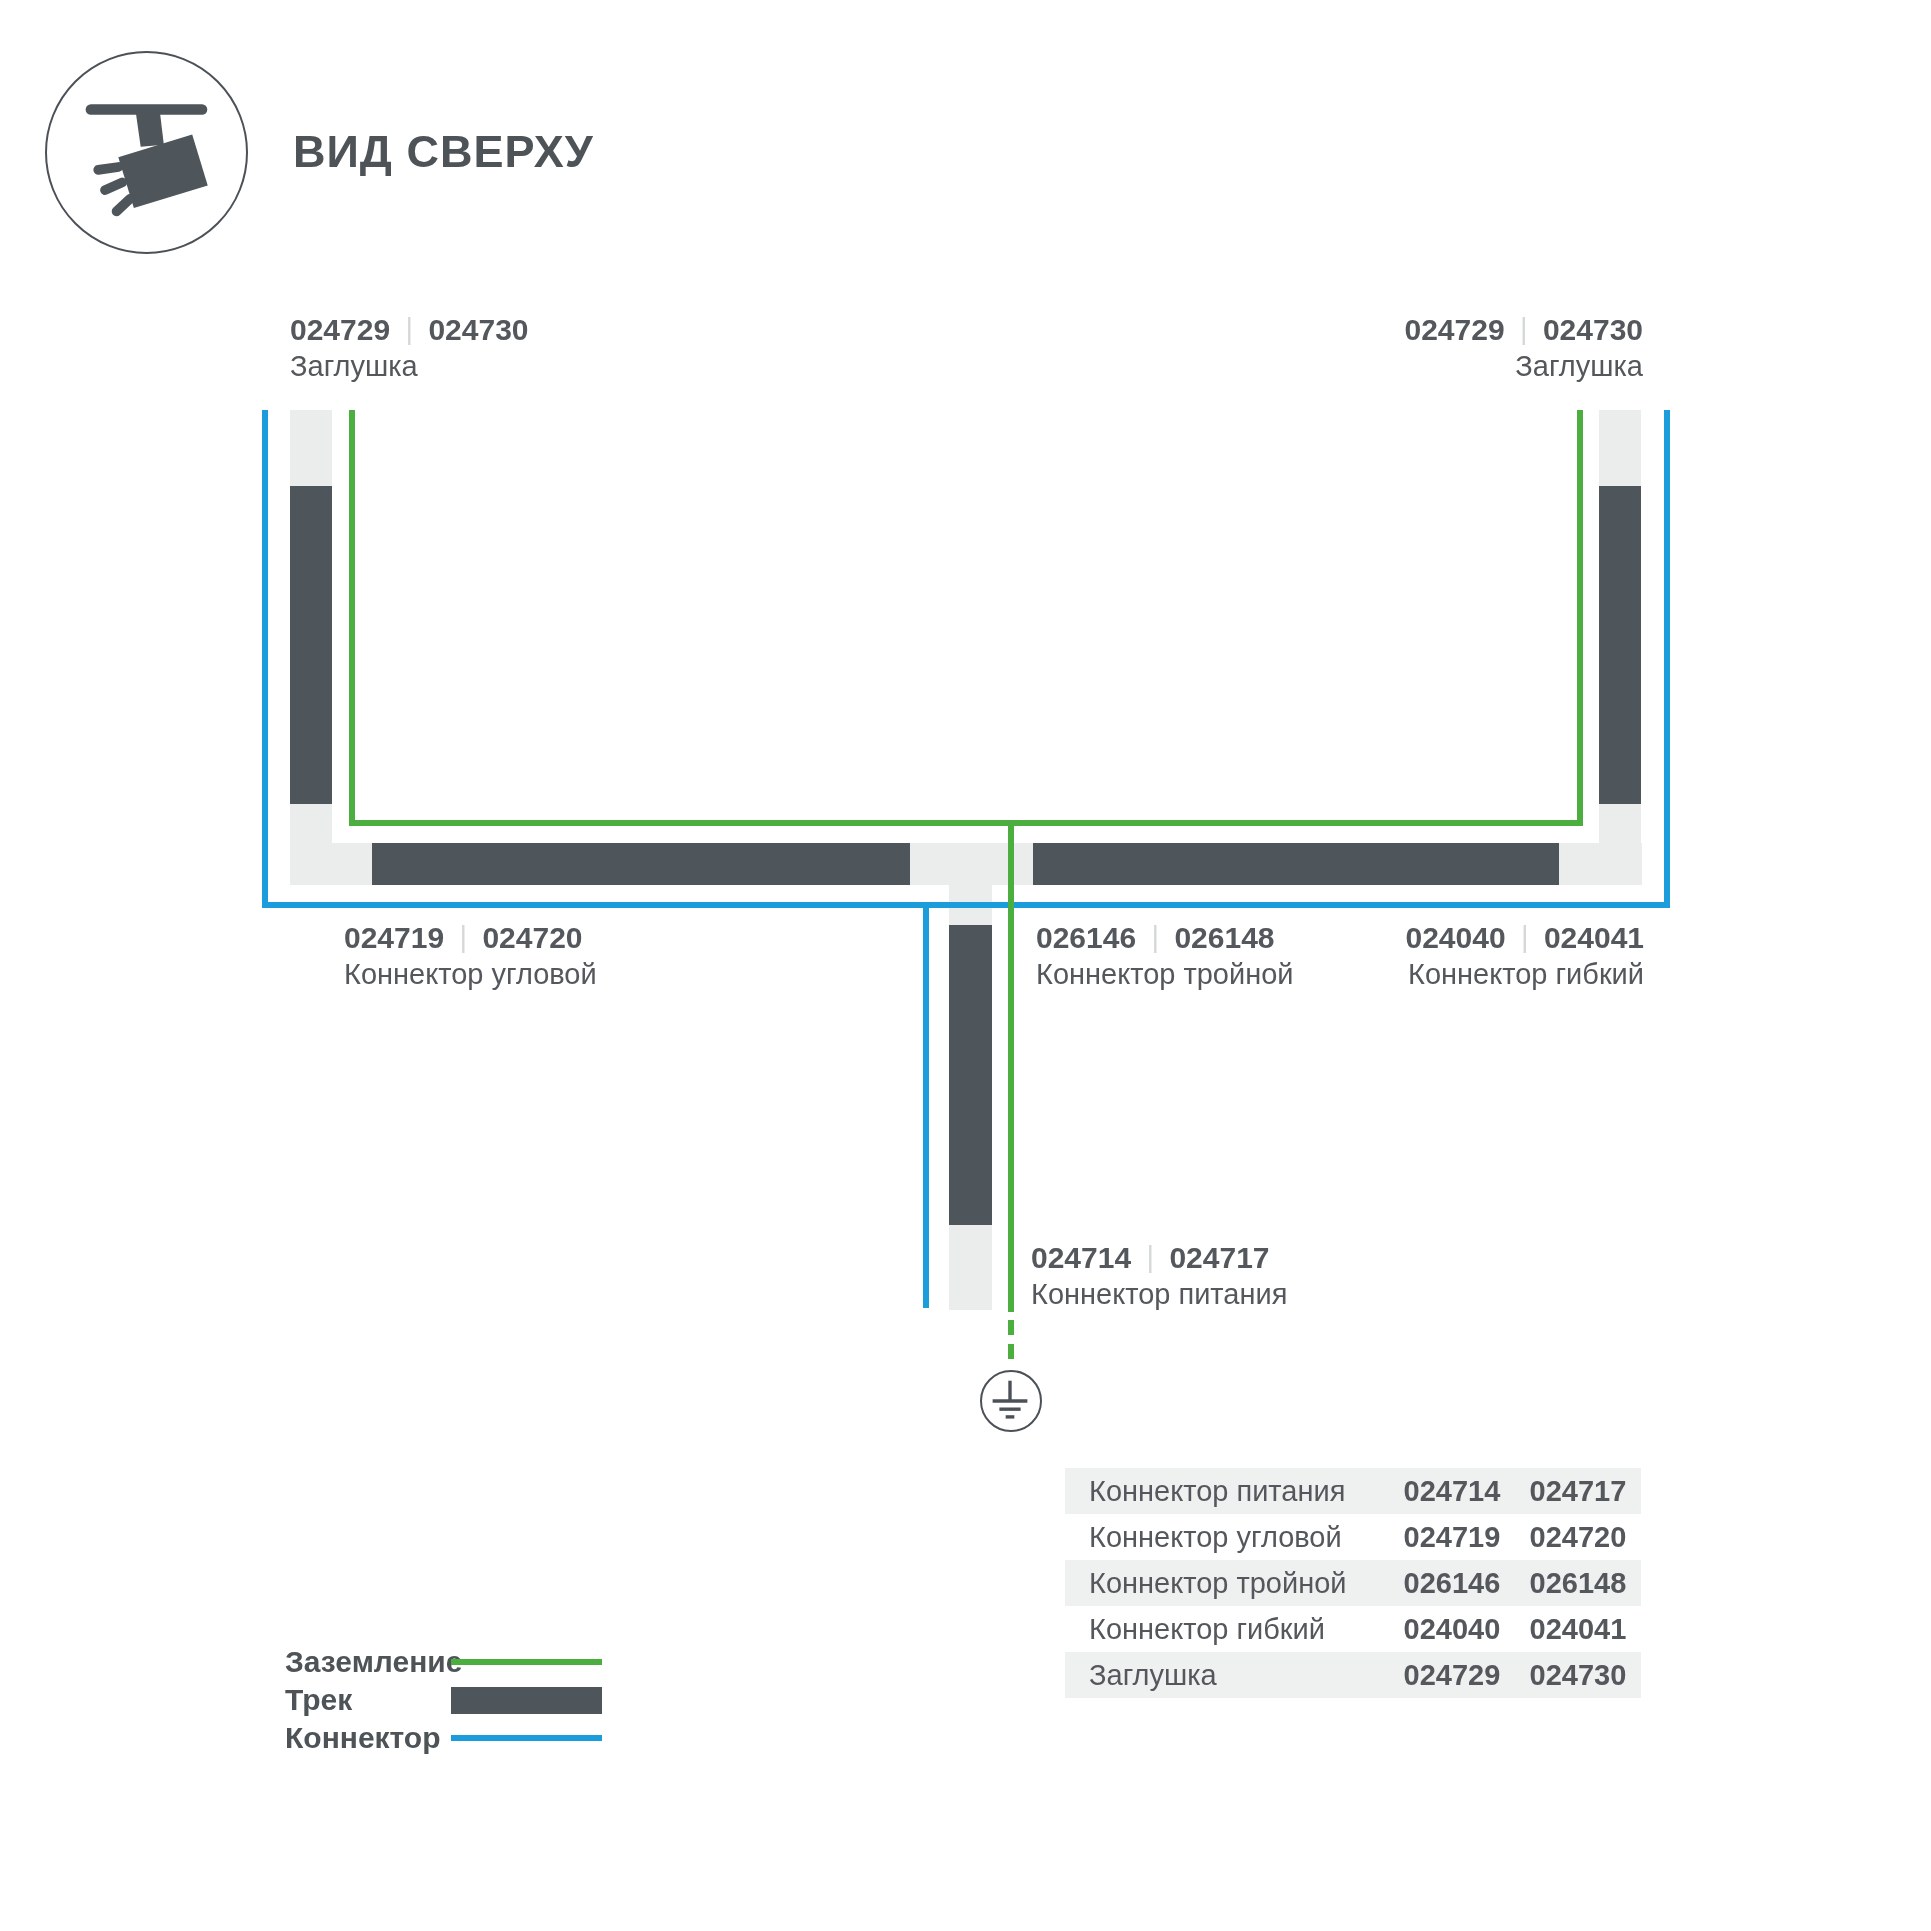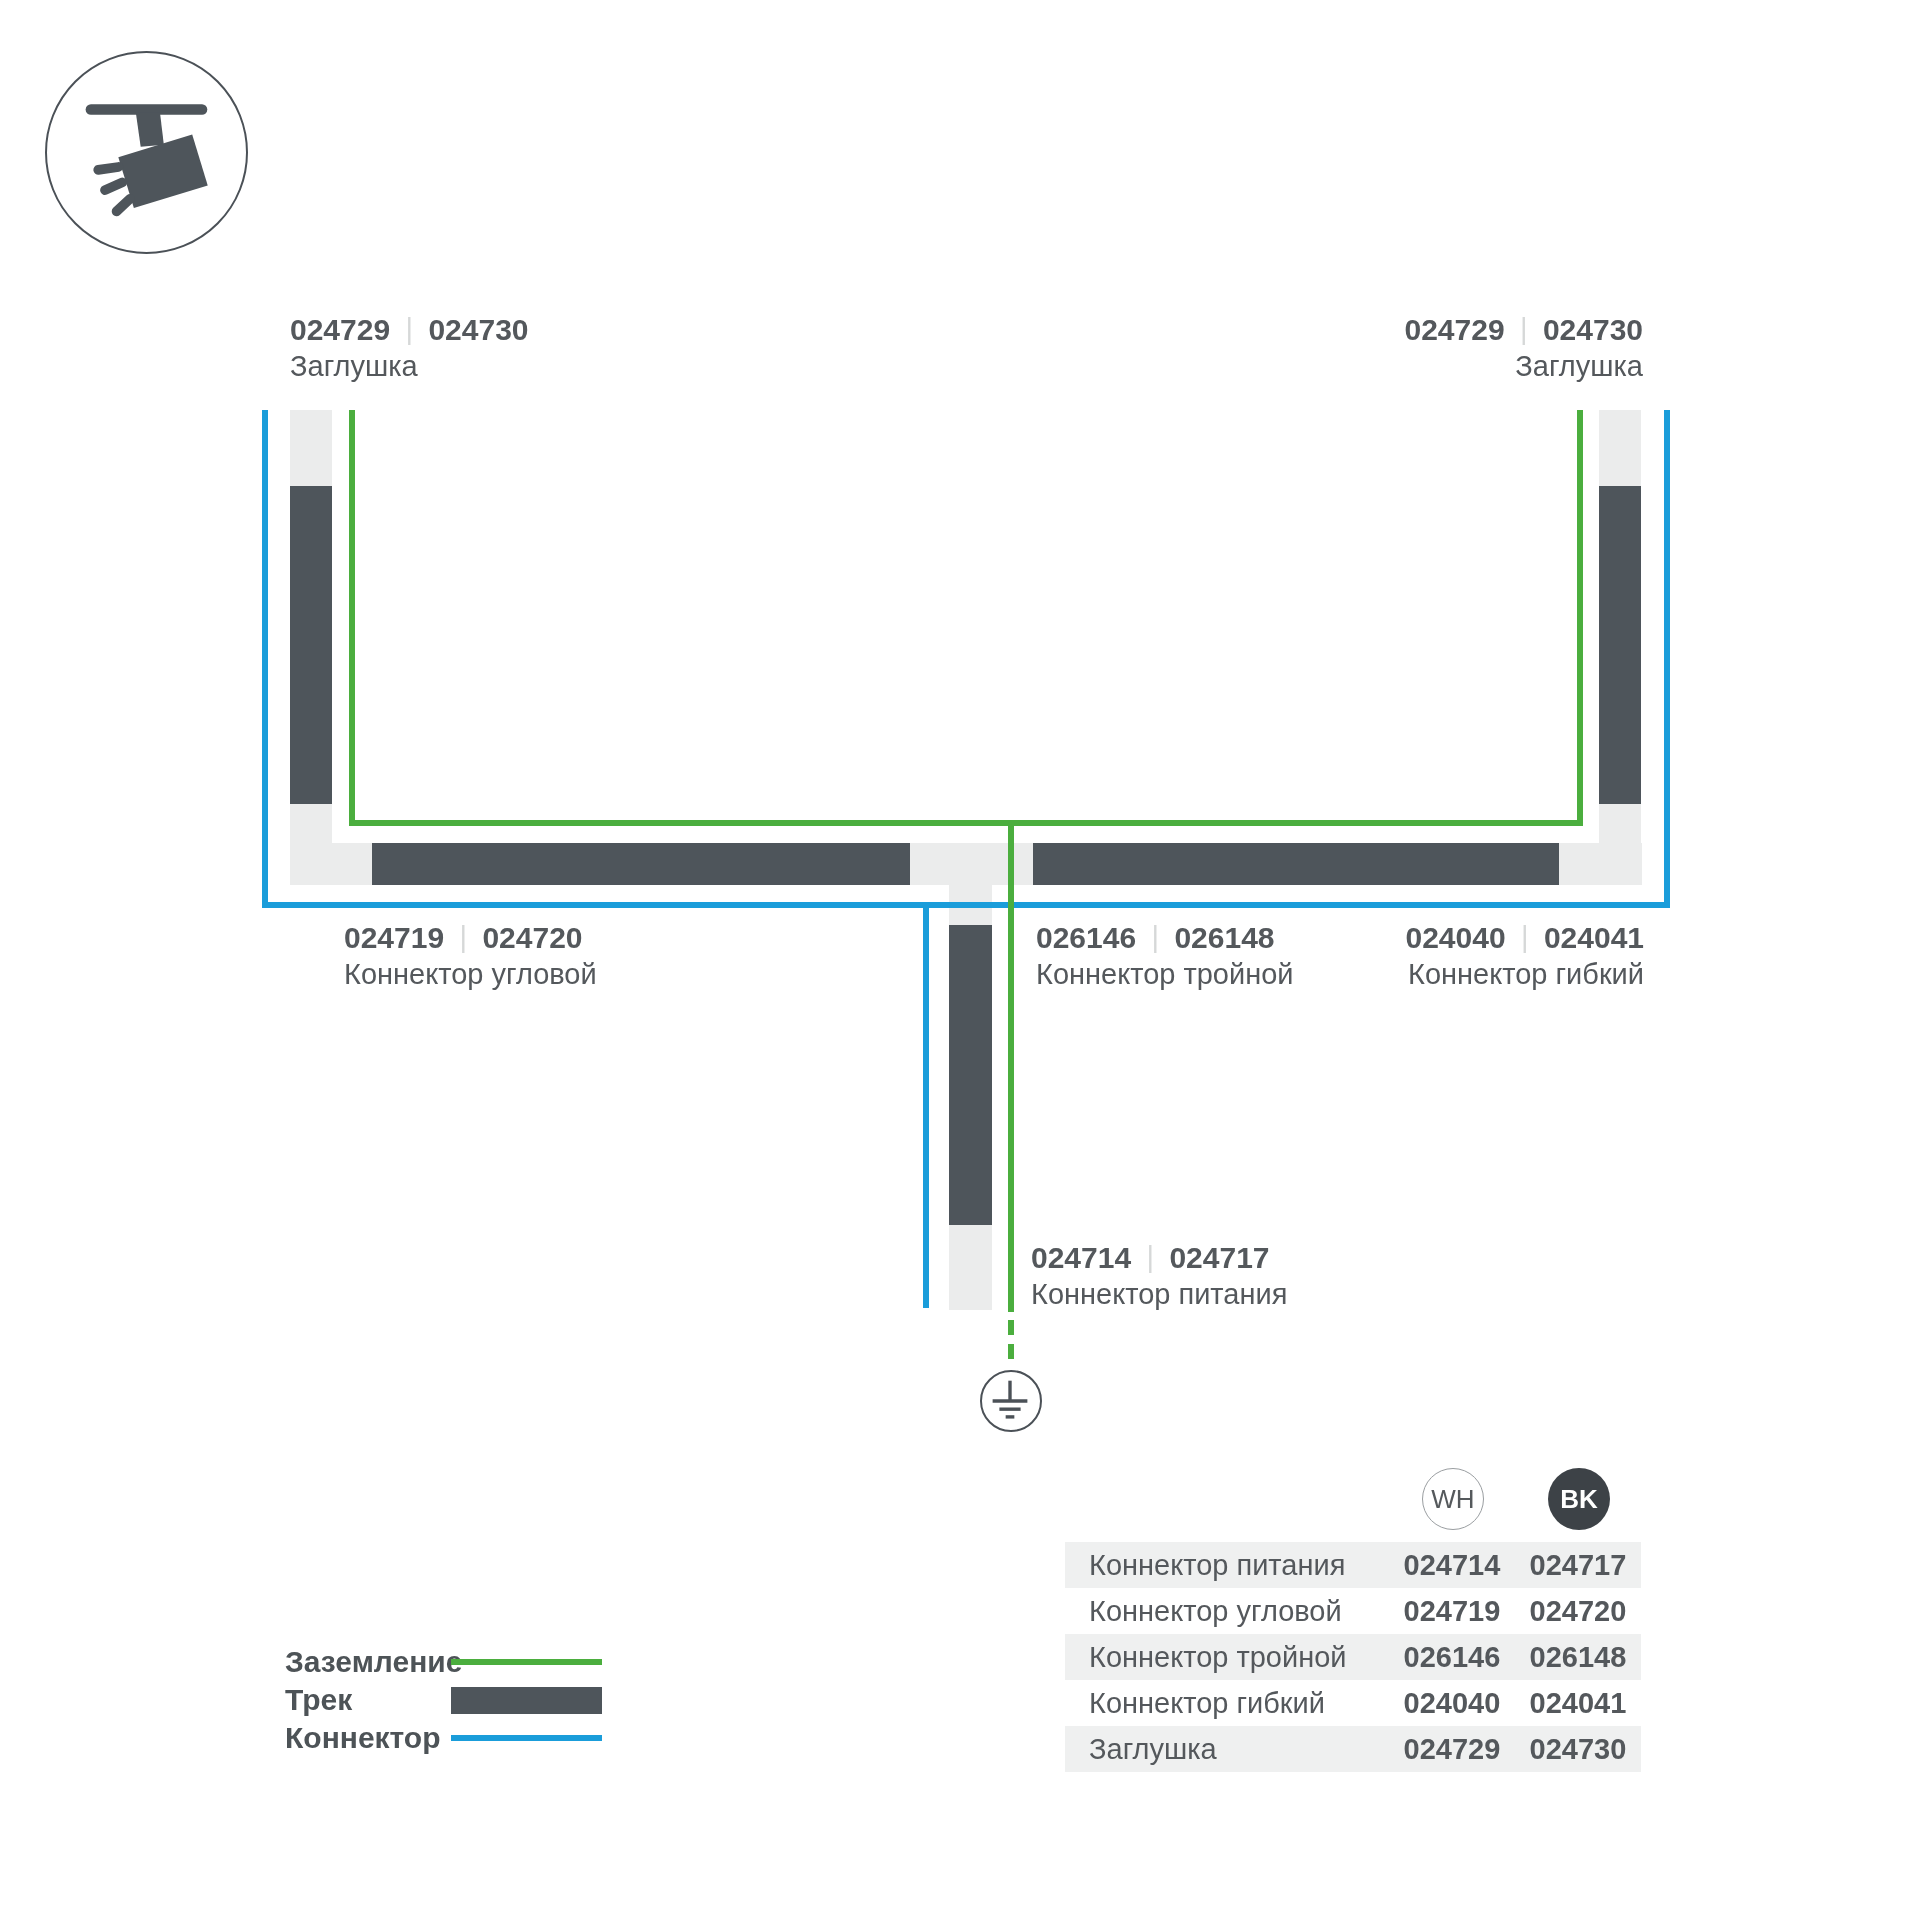--- a/index.html
+++ b/index.html
@@ -106,20 +106,21 @@
         <polygon points="92,62 117,62 121,95 97,97"></polygon>
         <rect x="80" y="95" width="80" height="55" transform="rotate(-17 120 122)"></rect>
       </g>
       <g stroke="#4e555b" stroke-width="10" stroke-linecap="round" fill="none">
         <path d="M53 121 L74 118"></path>
         <path d="M60 142 L78 134"></path>
         <path d="M72 164 L86 151"></path>
       </g>
     </svg>
   </div>
+  <div class="abs page-title">ВИД СВЕРХУ</div>
 
   <div class="rail" id="rail-left"></div>
   <div class="rail" id="rail-right"></div>
   <div class="rail" id="rail-h"></div>
   <div class="rail" id="rail-stem"></div>
 
   <div class="seg" id="seg-left"></div>
   <div class="seg" id="seg-right"></div>
   <div class="seg" id="seg-h-left"></div>
   <div class="seg" id="seg-h-right"></div>
@@ -217,24 +218,20 @@
     </div>
     <div class="legend-row">
       <div class="legend-label">Коннектор</div>
       <div class="legend-swatch-box">
         <div class="swatch-line swatch-blue"></div>
       </div>
     </div>
   </div>
 
   <div class="abs" id="conn-table">
-    <div class="t-header">
-      <div class="badge badge-wh">WH</div>
-      <div class="badge badge-bk">BK</div>
-    </div>
     <div>
       <div class="t-row">
         <div class="t-name">Коннектор питания</div>
         <div class="t-wh">024714</div>
         <div class="t-bk">024717</div>
       </div>
       <div class="t-row">
         <div class="t-name">Коннектор угловой</div>
         <div class="t-wh">024719</div>
         <div class="t-bk">024720</div>

